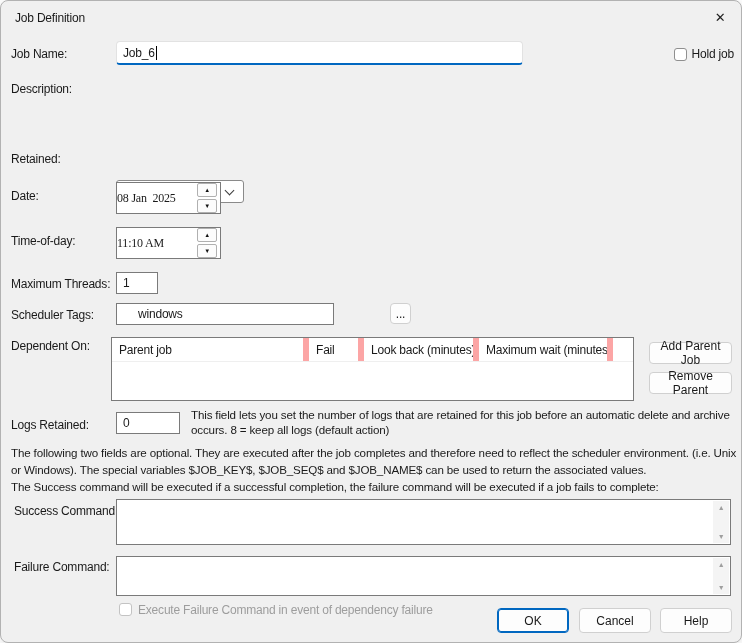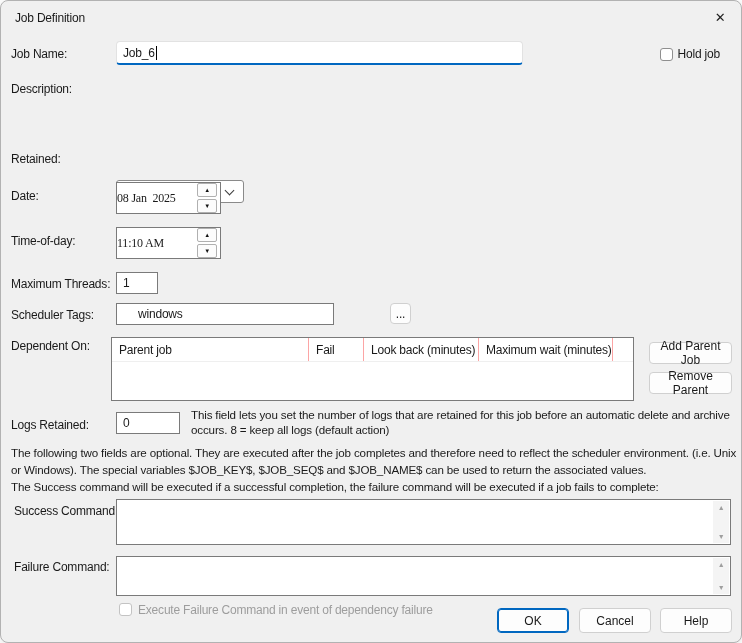--- a/index.html
+++ b/index.html
@@ -48,21 +48,21 @@
   .spin .val { flex:1; white-space:pre;font-family:Liberation Serif, serif; }
   .spin .btns { display:flex; flex-direction:column; gap:2px; margin-right:3px; }
   .spin .sb { width:18px; height:12px; border:1px solid #b0b0b0; border-radius:2px; background:#fcfcfc;
     display:flex; align-items:center; justify-content:center; }
   .spin .sb span { font-size:6px; color:#111; line-height:6px; }
 
   
   .deptable { position:absolute; left:110px; top:336px; width:523px; height:64px;
     background:#fff; border:1px solid #7a7a7a; box-sizing:border-box; }
   .hdr { position:absolute; top:0; height:23px; box-sizing:border-box; display:flex;
-    align-items:center; padding-left:7px; border-right:1px solid #fca5a5; overflow:hidden; white-space:nowrap; }
+    align-items:center; padding-left:7px; border-right:6px solid #fca5a5; overflow:hidden; white-space:nowrap; }
   .hdrline { position:absolute; top:23px; left:0; right:0; height:1px; background:#efefef; }
 
   
   .btn { position:absolute; background:#fdfdfd; border:1px solid #d0d0d0; border-radius:4px;
     box-sizing:border-box; display:flex; align-items:center; justify-content:center;
     font-family:inherit; font-size:12px; color:#1a1a1a; cursor:default; }
   .btn-default { border:1px solid #0067c0; box-shadow:inset 0 0 0 1px #0067c0; }
 
   
   .cb { position:absolute; width:13px; height:13px; box-sizing:border-box; background:#fff;
@@ -82,21 +82,21 @@
 
   <div class="title">Job Definition</div>
   <div class="closebtn">
     <span>✕</span>
   </div>
 
   <div class="lbl" style="top:46px;">Job Name:</div>
   <div class="tb tb-focus" style="left:115px; top:40px; width:407px; height:24px;">
     <span>Job_6</span><span class="caret"></span>
   </div>
-  <div class="abs" style="right:21px; top:46px; display:flex; align-items:center; gap:5px;">
+  <div class="abs" style="right:7px; top:46px; display:flex; align-items:center; gap:5px;">
     <span class="cb" style="position:static;"></span>
     <span>Hold job</span>
   </div>
 
   <div class="lbl" style="top:81px;">Description:</div>
 
   <div class="lbl" style="top:151px;">Retained:</div>
   <div class="combo" style="left:115px; top:147px; width:128px; height:23px;margin-top:32px;">
     <span>Once</span>
     <span class="chev"></span>

